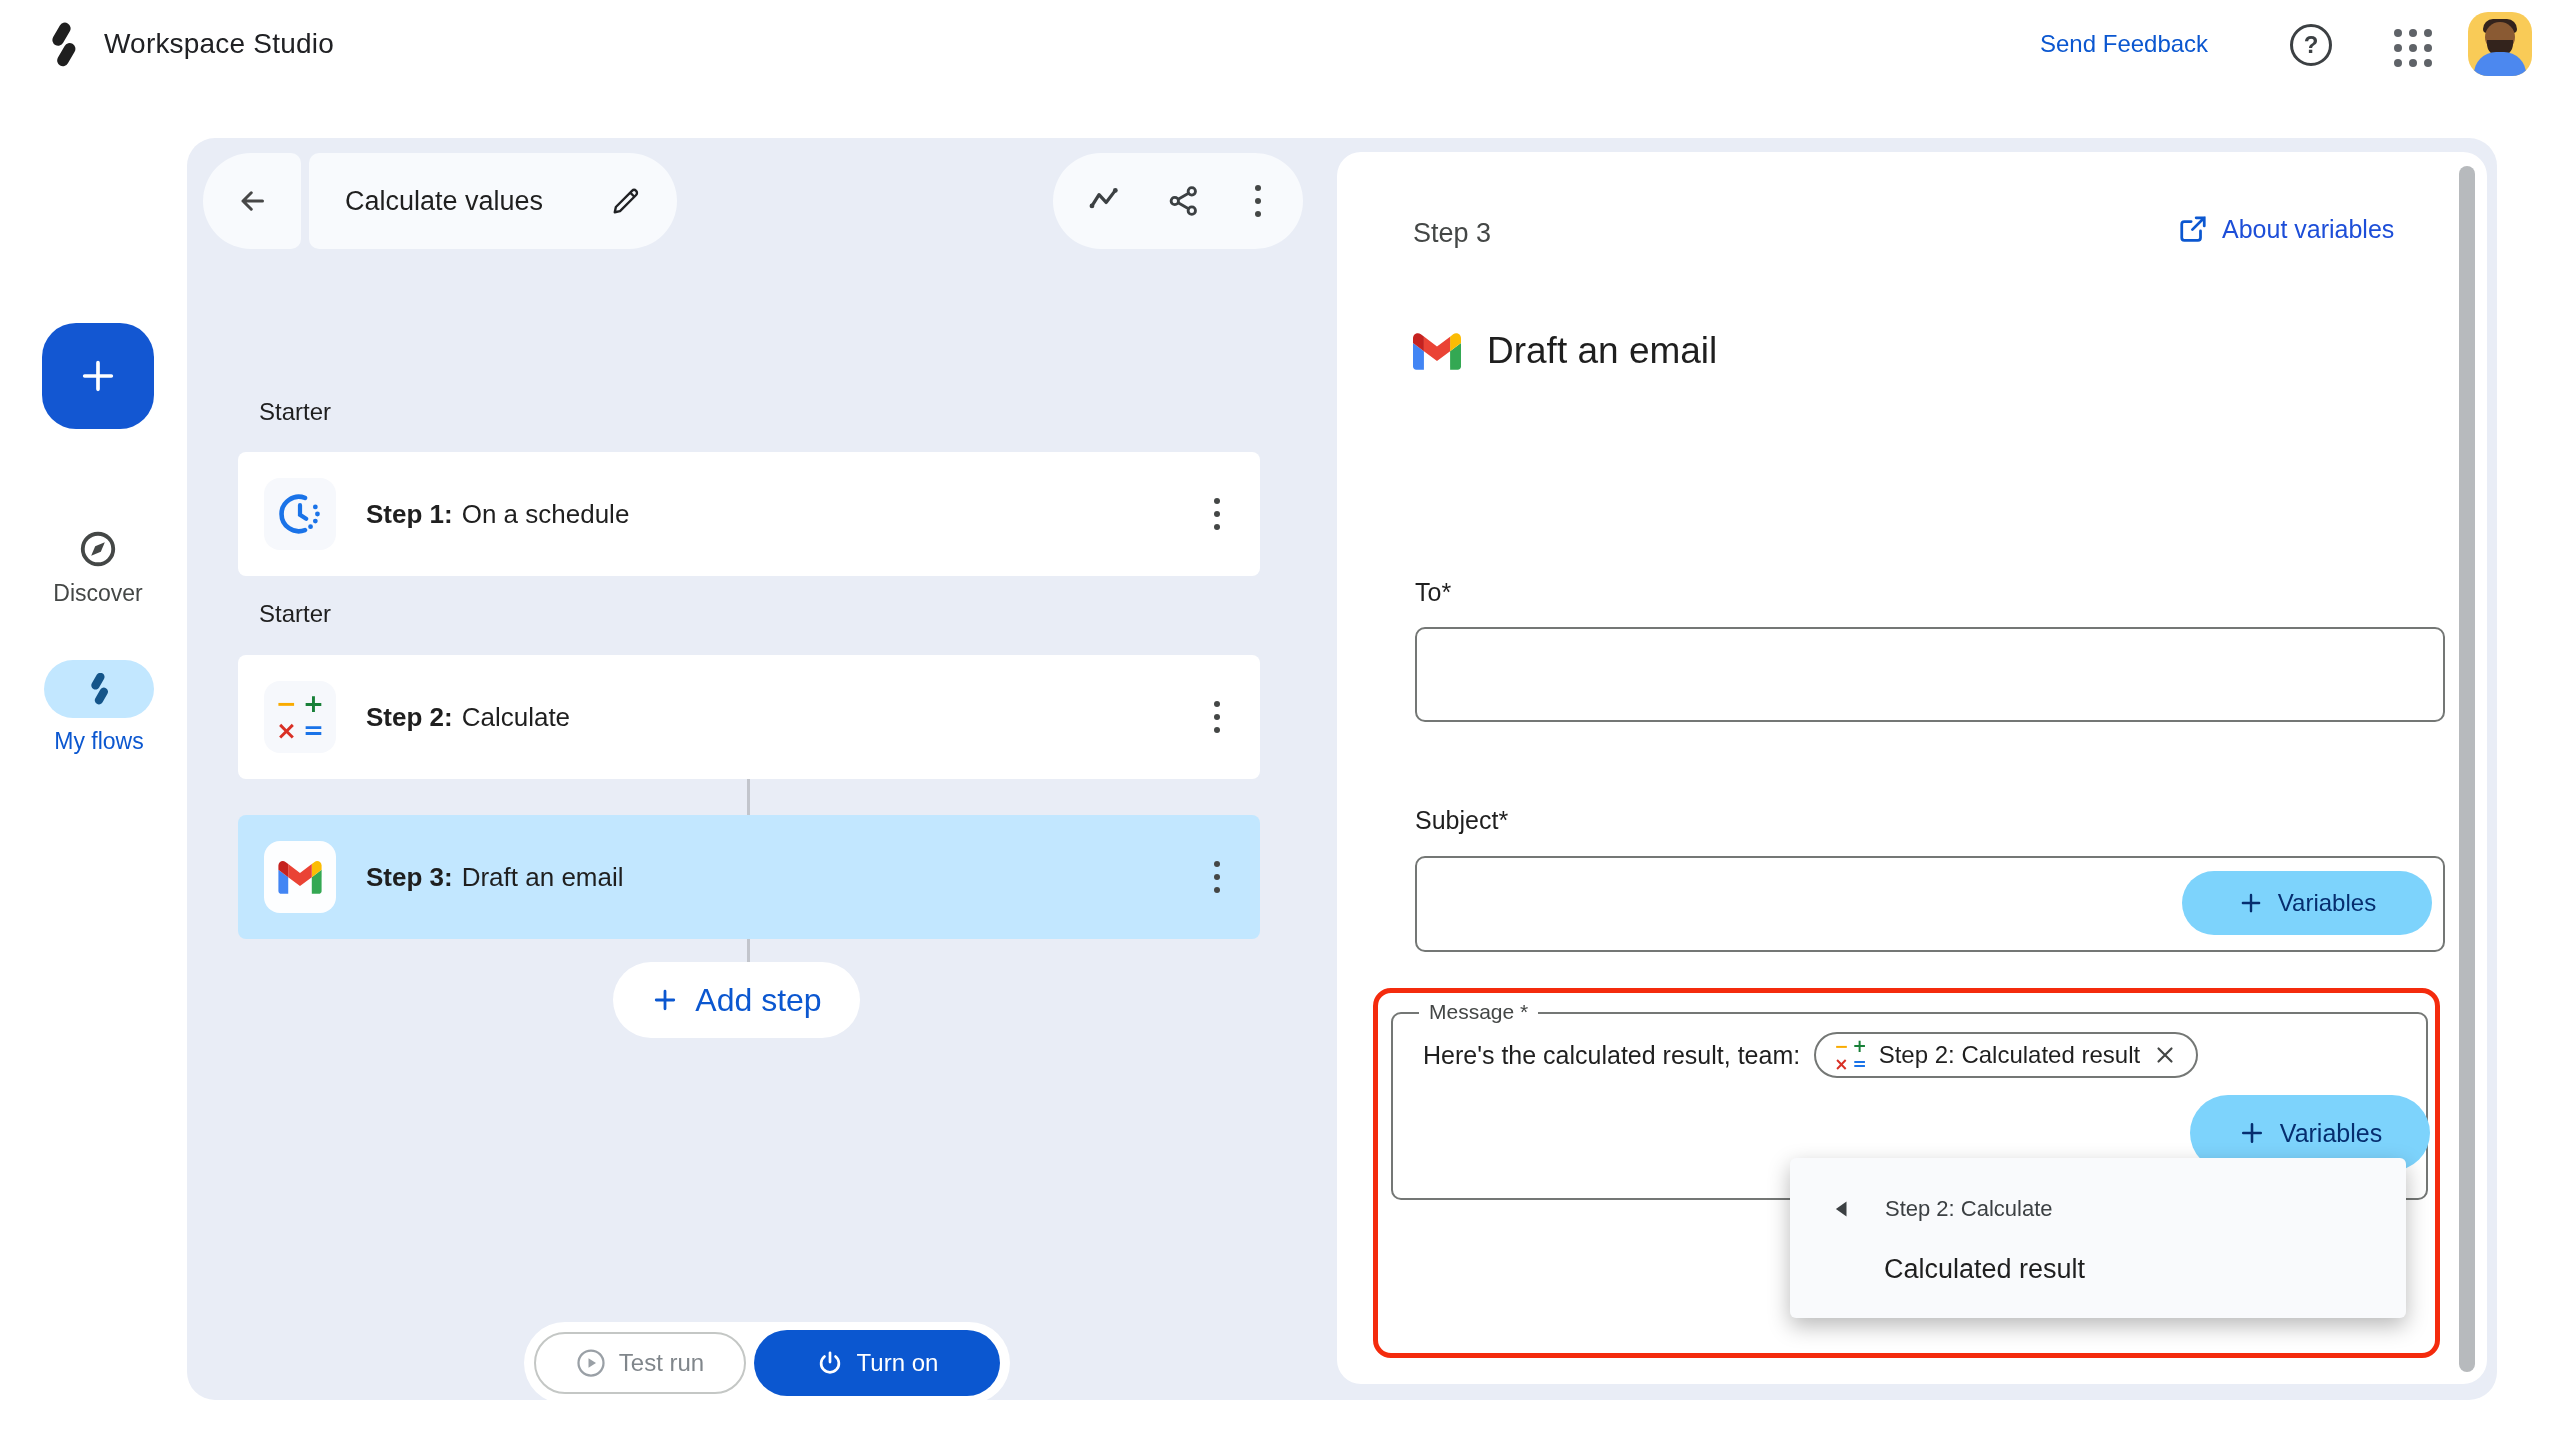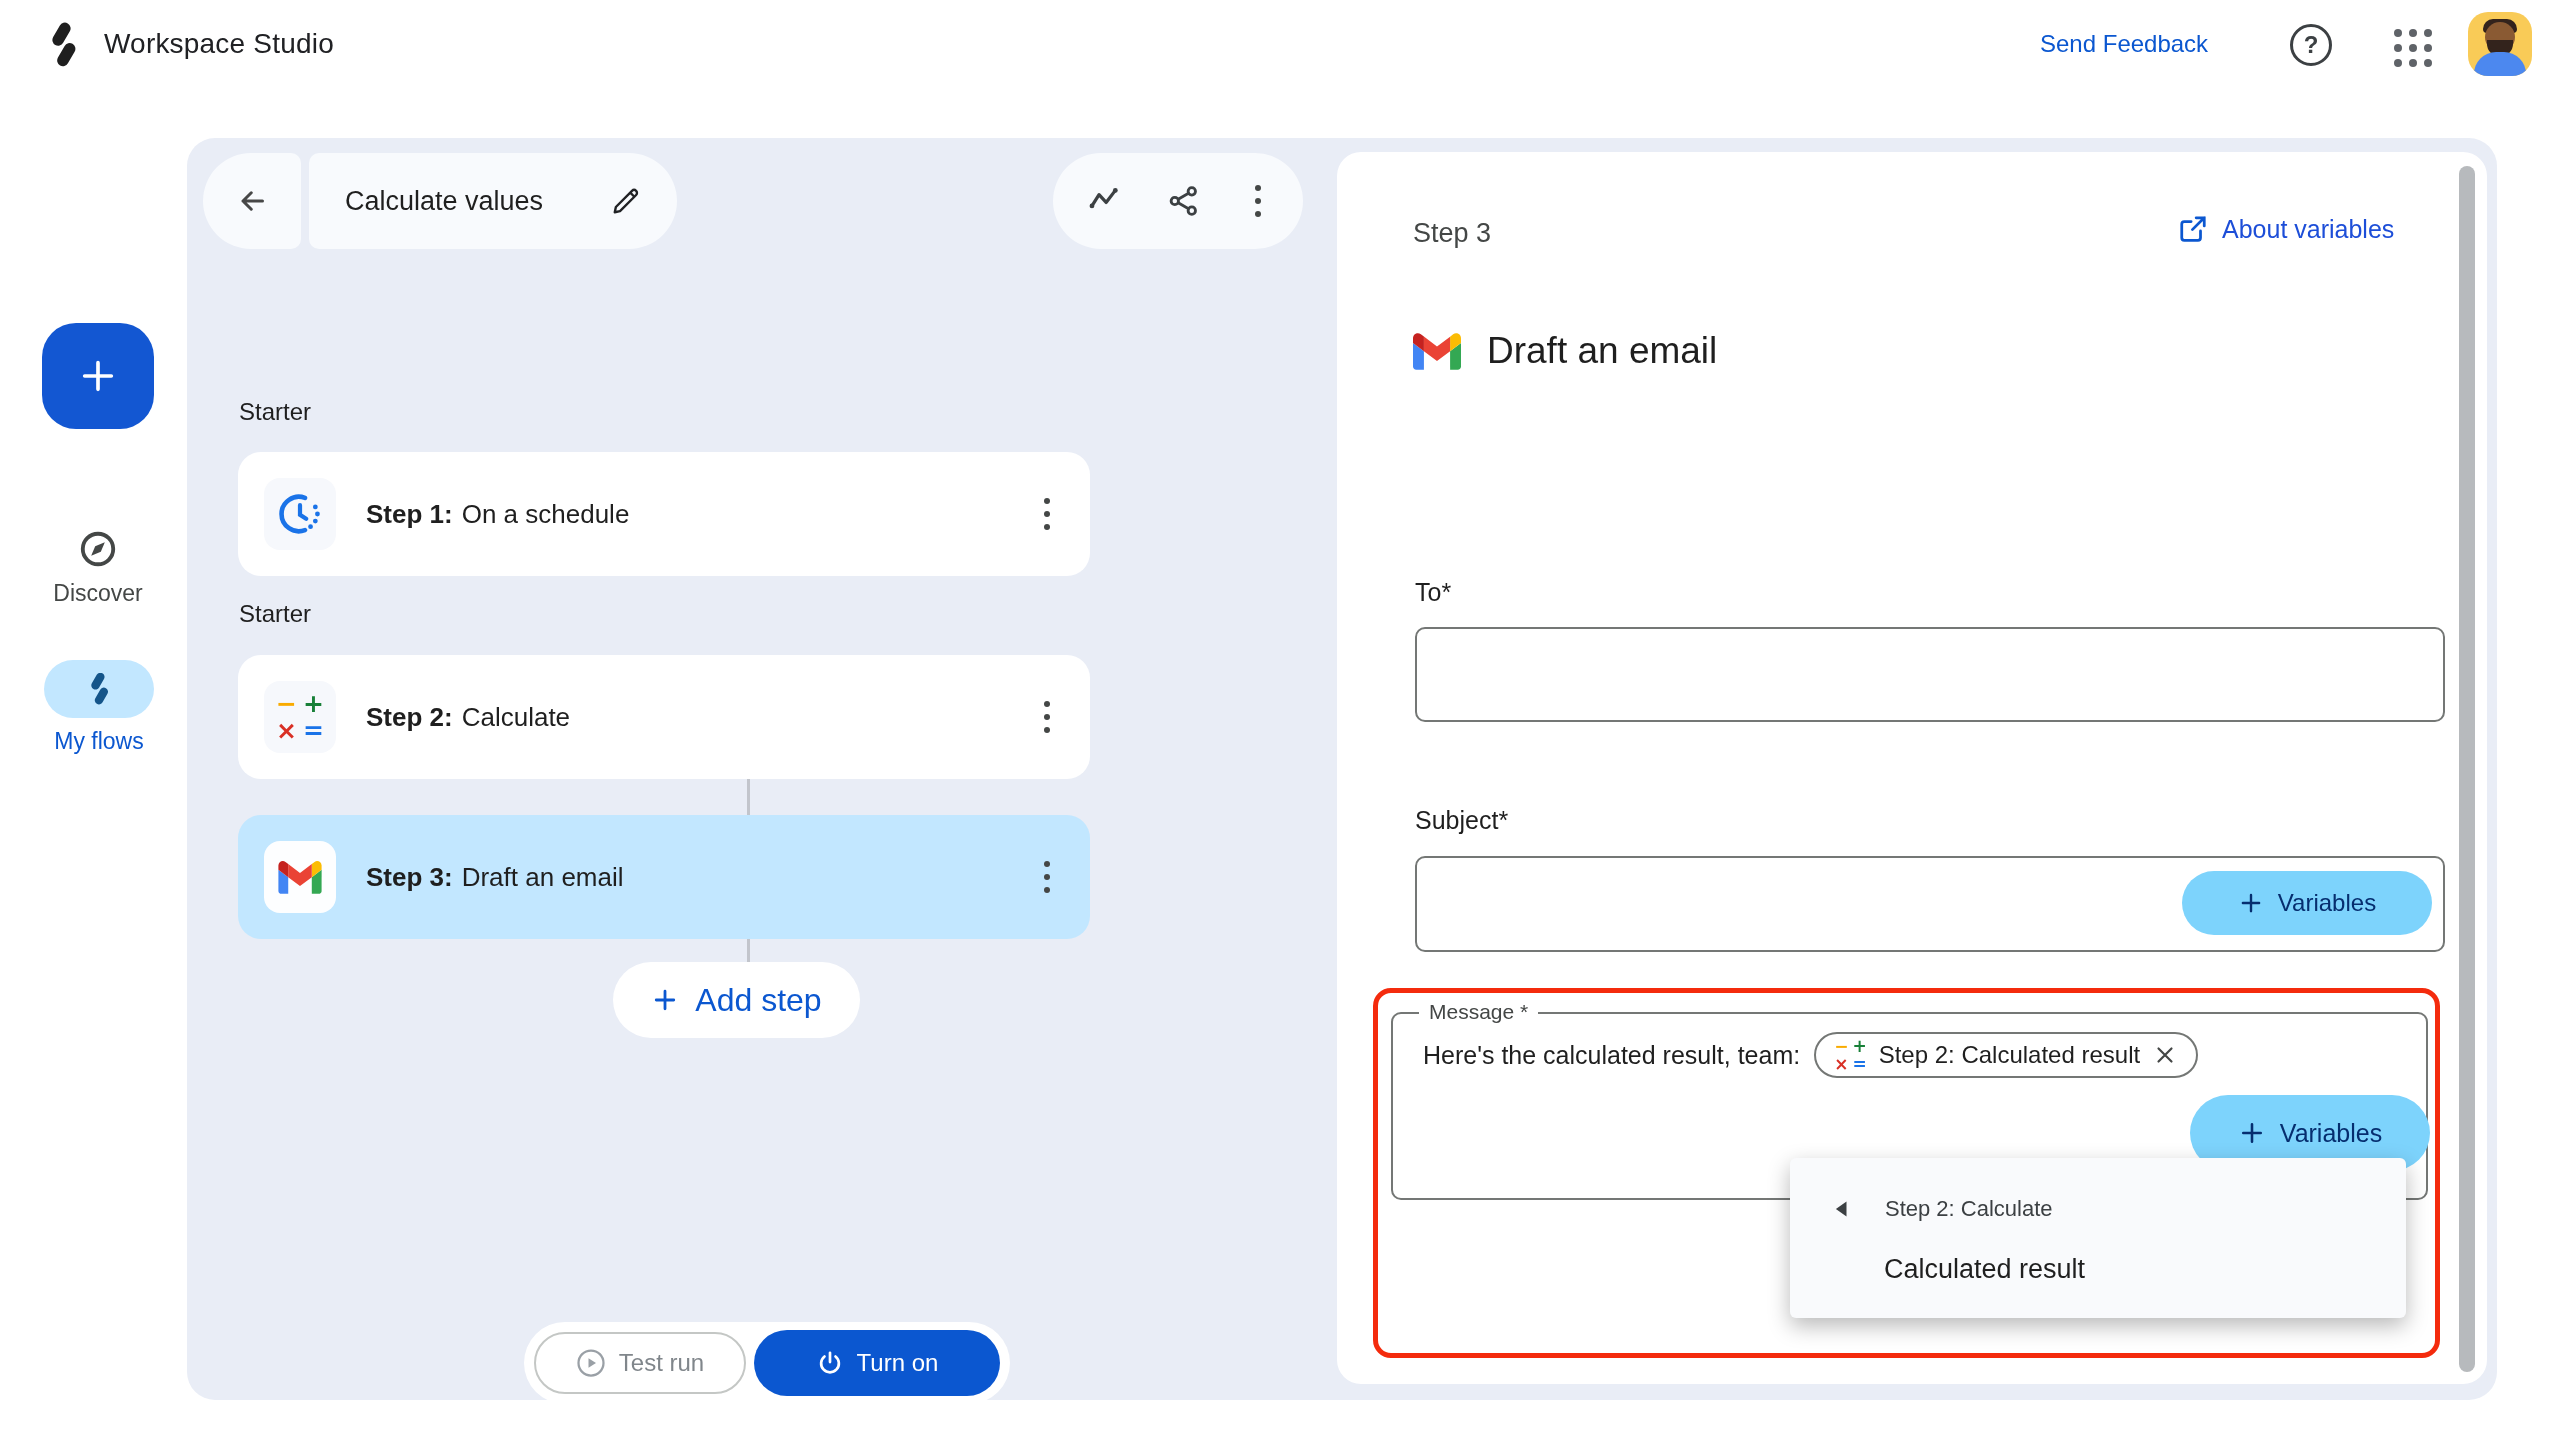--- a/index.html
+++ b/index.html
@@ -40,23 +40,23 @@
 
   .back-btn { position:absolute; left:203px; top:153px; width:98px; height:96px; background:#f8fafd;
               border-radius:48px 10px 10px 48px; display:flex; align-items:center; justify-content:center; cursor:pointer; }
   .title-box { position:absolute; left:309px; top:153px; width:368px; height:96px; background:#f8fafd;
                border-radius:10px 48px 48px 10px; display:flex; align-items:center; padding:0 36px; cursor:pointer; }
   .flow-title { font-size:27px; font-weight:500; color:#1f1f1f; flex:1; }
   .toolbar-pill { position:absolute; left:1053px; top:153px; width:250px; height:96px; background:#f8fafd;
                   border-radius:48px; display:flex; align-items:center; justify-content:space-between; padding:0 34px; }
   .tool-icon { cursor:pointer; display:flex; }
 
-  .section-label { position:absolute; left:239px; font-size:24px; font-weight:500; color:#1f1f1f;text-align:center; }
-
-  .step-card { position:absolute; left:238px; width:852px; height:124px; border-radius:23px; background:#fff;
+  .section-label { position:absolute; left:259px; font-size:24px; font-weight:500; color:#1f1f1f;text-align:center; }
+
+  .step-card { position:absolute; left:238px; width:1022px; height:124px; border-radius:8px; background:#fff;
                display:flex; align-items:center; cursor:pointer; }
   .step-card.selected { background:#c2e7ff; }
   .tile { width:72px; height:72px; border-radius:16px; background:#f6f8fc; margin-left:26px;
           display:flex; align-items:center; justify-content:center; flex:none; }
   .step-card.selected .tile { background:#fdfeff; }
   .step-text { margin-left:30px; font-size:26px; color:#1f1f1f; white-space:nowrap; }
   .step-text b { font-weight:700; margin-right:9px; }
   .kebab { margin-left:auto; margin-right:32px; display:flex; flex-direction:column; gap:7px; padding:8px; cursor:pointer; }
   .kebab i { width:6px; height:6px; border-radius:50%; background:#444746; }
 

